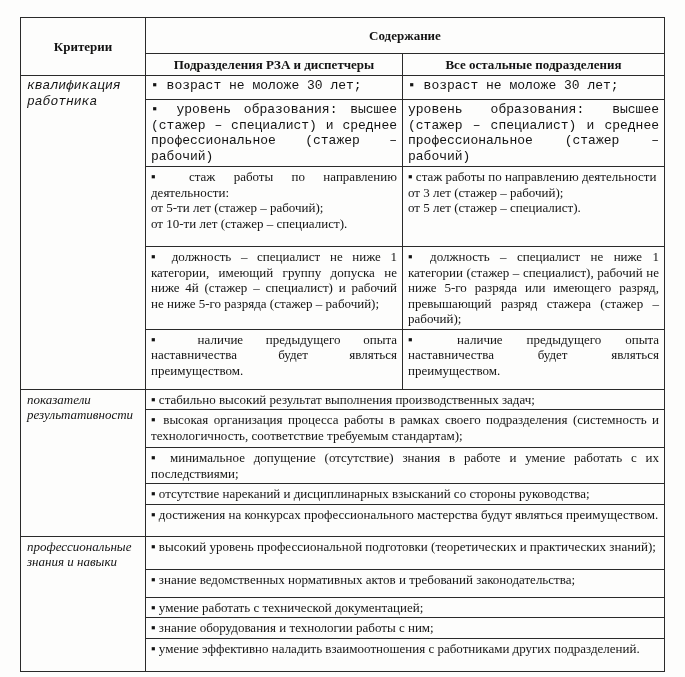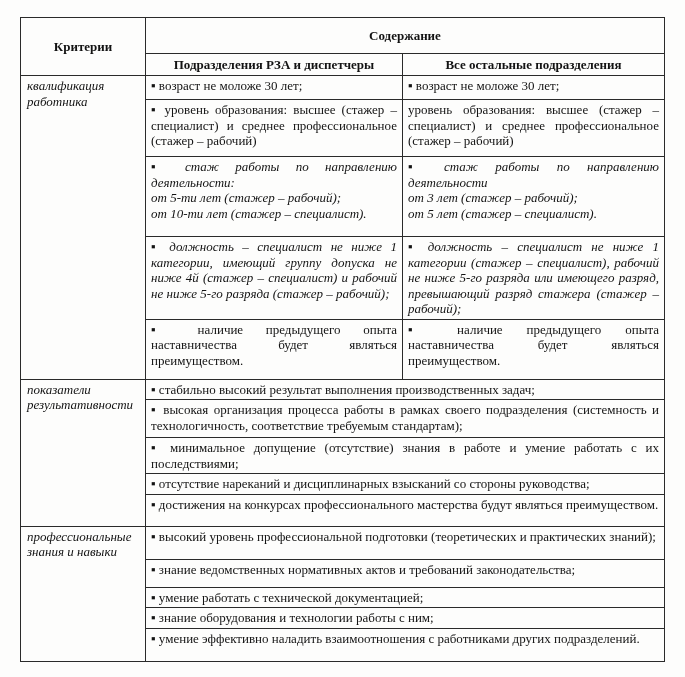--- a/index.html
+++ b/index.html
@@ -44,22 +44,22 @@
     white-space:normal;
     line-height:16px;
   }
   td.label{
     font-style:italic;
     text-align:left;
     padding:2px 6px;
   }
   
   tr.rh1{height:36px;} tr.rh2{height:22px;font-family:Liberation Serif, serif;}
-  tr.ra{height:24px;} tr.rb{height:57px;} tr.rc{height:80px;font-style:italic;}
-  tr.rd{height:78px;font-style:italic;} tr.re{height:60px;}
+  tr.ra{height:24px;font-family:Liberation Mono, monospace;} tr.rb{height:57px;font-family:Liberation Mono, monospace;} tr.rc{height:80px;}
+  tr.rd{height:78px;} tr.re{height:60px;}
   tr.rf{height:19px;} tr.rg{height:38px;} tr.rh{height:34px;}
   tr.ri{height:18px;} tr.rj{height:32px;}
   tr.rk{height:33px;} tr.rl{height:28px;} tr.rm{height:20px;padding-left:48px;}
   tr.rn{height:20px;padding-left:16px;} tr.ro{height:33px;}
 </style>
 </head>
 <body>
 
 <div class="page">
 

